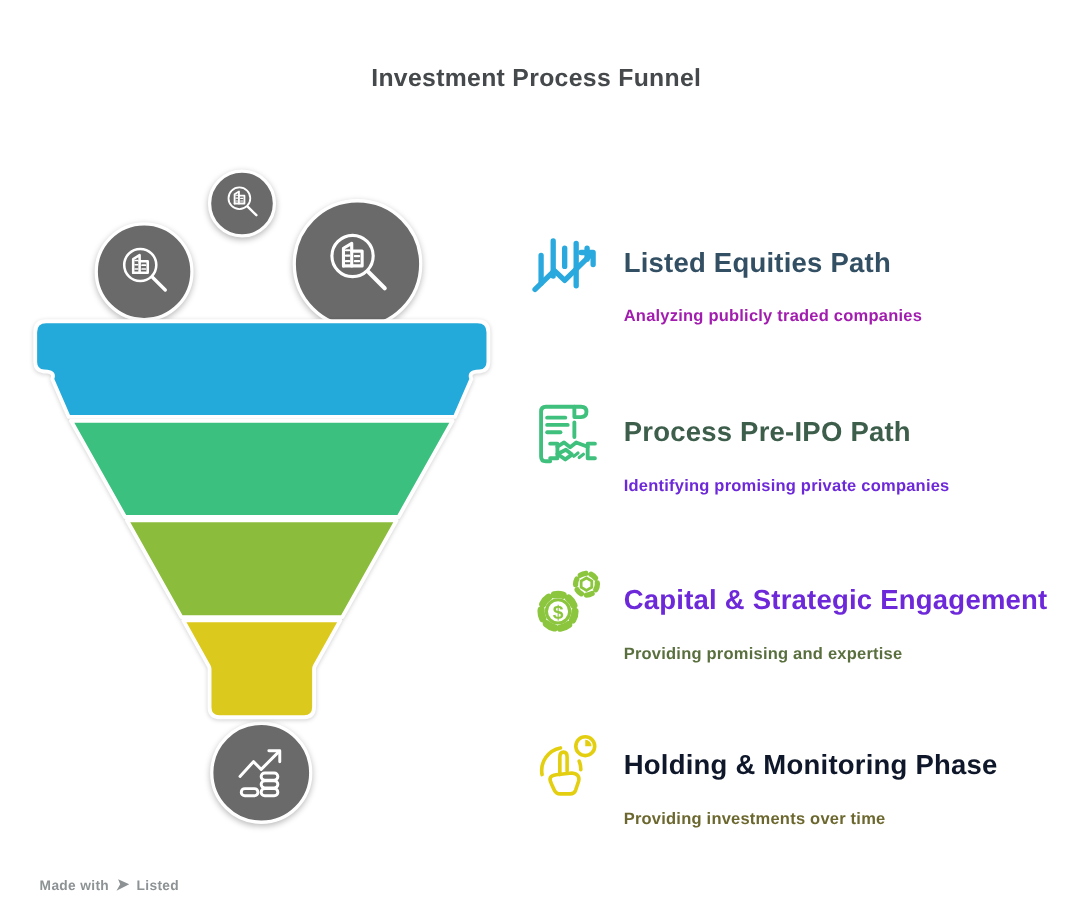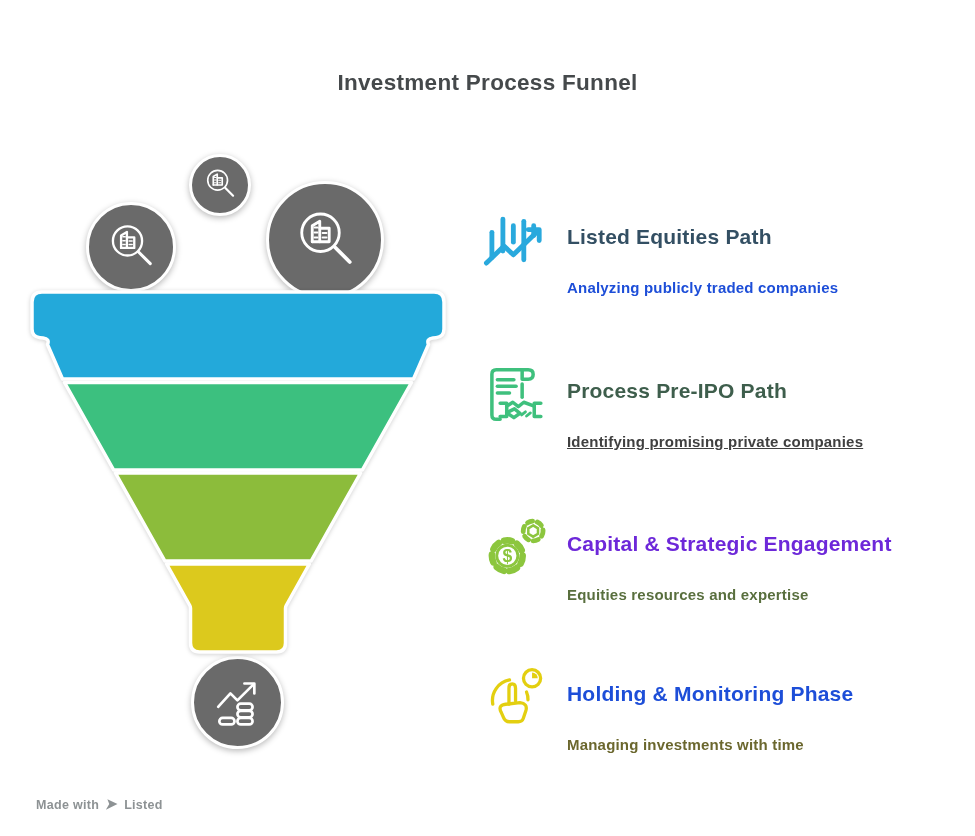--- a/index.html
+++ b/index.html
@@ -3,41 +3,41 @@
 <meta charset="utf-8">
 <title>Investment Process Funnel</title>
 <style>
   html,body { margin:0; padding:0; background:#fff; }
   #canvas {
     position:relative; width:975px; height:836px; background:#ffffff;
     font-family:"Liberation Sans", sans-serif; overflow:hidden;
   }
   .page-title {
     position:absolute; left:0; right:0; top:58px; text-align:center;
-    font-size:22.5px; font-weight:700; color:#45494b; letter-spacing:.3px;margin-top:12px;
+    font-size:22.5px; font-weight:700; color:#45494b; letter-spacing:.3px;
   }
   
   .funnel-svg { position:absolute; left:28px; top:285px; z-index:2;
     filter:drop-shadow(0 1px 2px rgba(0,0,0,.18)); }
   
   .bubble {
     position:absolute; border-radius:50%; background:#6a6a6a;
     border:3px solid #ffffff; box-shadow:0 2px 6px rgba(0,0,0,.28);
     display:flex; align-items:center; justify-content:center; z-index:1;
   }
   .bubble-small  { left:189px; top:154px; width:56px;  height:56px; }
   .bubble-medium { left:86px;  top:202px; width:84px;  height:84px; }
   .bubble-large  { left:266px; top:181px; width:112px; height:112px; }
   .bubble-bottom { left:191px; top:656px; width:87px;  height:87px; }
   
   .item { position:absolute; left:482px; width:480px; height:145px; }
   .item-icon { position:absolute; left:0; top:2px; width:66px; height:70px; }
   .item-title {
     position:absolute; left:85px; top:22px; white-space:nowrap;
-    font-size:21px; font-weight:700; letter-spacing:.2px;
+    font-size:25px; font-weight:700; letter-spacing:.2px;
   }
   .item-desc {
     position:absolute; left:85px; top:76px; white-space:nowrap;
     font-size:15px; font-weight:600; letter-spacing:.2px;
   }
   
   .watermark {
     position:absolute; left:36px; top:797px; display:flex; align-items:center;
     gap:5px; color:#8d9294; font-size:12.5px; font-weight:600; letter-spacing:.3px;
   }
@@ -111,70 +111,70 @@
         <line x1="9" y1="23" x2="9" y2="46"></line>
         <line x1="19" y1="11" x2="19" y2="40"></line>
         <line x1="28.5" y1="17" x2="28.5" y2="32"></line>
         <line x1="38" y1="13" x2="38" y2="48"></line>
         <line x1="47" y1="17" x2="47" y2="26"></line>
         <path d="M4 51 L20 35.5 L28.5 43.5 L51 21.5"></path>
         <path d="M42 20.5 H52 V30.5"></path>
       </svg>
     </span>
     <div class="item-title" style="color: rgb(51, 79, 99);">Listed Equities Path</div>
-    <div class="item-desc" style="color: #1d4ed8;">Analyzing publicly traded companies</div>
+    <div class="item-desc" style="color: #a21caf;">Analyzing publicly traded companies</div>
   </div>
 
   <div class="item" style="top:357px">
     <span class="item-icon" style="color: rgb(63, 192, 125);">
       <svg width="66" height="70" viewBox="0 0 60 60" fill="none" stroke="currentColor" stroke-width="3.2" stroke-linecap="round" stroke-linejoin="round">
         <path d="M36.5 8 H13 Q9 8 9 12 V49 Q9 53 13 53 H16.5"></path>
         <path d="M36.5 16.5 V8 H42 Q46.5 8 46.5 12.2 Q46.5 16.5 42 16.5 Z"></path>
         <line x1="14" y1="17" x2="29" y2="17"></line>
         <line x1="14" y1="23" x2="31" y2="23"></line>
         <line x1="14" y1="29" x2="25" y2="29"></line>
         <line x1="36.5" y1="21" x2="36.5" y2="33"></line>
         <path d="M16.5 38.5 H22.5 V50.5 H16.5"></path>
         <path d="M53.5 38.5 H47.5 V50.5 H53.5"></path>
         <path d="M22.5 41 L28 37.5 L33 41.5 L38 37.5 L47.5 41"></path>
         <path d="M22.5 47 L29 51.5 L34.5 47.5 L29.5 43.5 Z"></path>
         <path d="M36 49 L39.5 46.2 M40.5 50 L44 47.2" stroke-width="2.6"></path>
       </svg>
     </span>
     <div class="item-title" style="color: rgb(62, 94, 76);">Process Pre-IPO Path</div>
-    <div class="item-desc" style="color: #404040; text-decoration: underline;">Identifying promising private companies</div>
+    <div class="item-desc" style="color: #6d28d9;">Identifying promising private companies</div>
   </div>
 
   <div class="item" style="top:510px">
     <span class="item-icon" style="color: rgb(140, 198, 62);">
       <svg width="66" height="70" viewBox="0 0 60 60" fill="none" stroke="currentColor" stroke-linecap="round">
         <circle cx="23" cy="38" r="14" stroke-width="6" stroke-dasharray="7.3 5.2"></circle>
         <circle cx="23" cy="38" r="9.6" stroke-width="2.6"></circle>
         <text x="23" y="44" font-size="16" font-weight="bold" text-anchor="middle" fill="currentColor" stroke="none">$</text>
         <circle cx="46.5" cy="15.5" r="9" stroke-width="4.4" stroke-dasharray="4.8 4.4"></circle>
         <polygon points="46.5,10.4 50.9,13 50.9,18 46.5,20.6 42.1,18 42.1,13" stroke-width="2.3"></polygon>
       </svg>
     </span>
     <div class="item-title" style="color: #6d28d9;">Capital &amp; Strategic Engagement</div>
-    <div class="item-desc" style="color: rgb(89, 111, 62);">Equities resources and expertise</div>
+    <div class="item-desc" style="color: rgb(89, 111, 62);">Providing promising and expertise</div>
   </div>
 
   <div class="item" style="top:660px">
     <span class="item-icon" style="color: rgb(227, 207, 16);">
       <svg width="66" height="70" viewBox="0 0 60 60" fill="none" stroke="currentColor" stroke-width="3" stroke-linecap="round" stroke-linejoin="round">
         <circle cx="45.5" cy="13" r="7.8"></circle>
         <path d="M45.5 13 V7.8 A5.2 5.2 0 0 1 50.7 13 Z" fill="currentColor" stroke="none"></path>
         <path d="M25 14.5 A19 19 0 0 0 9.8 36.5"></path>
         <path d="M40.5 25.5 A16 16 0 0 1 41.8 32.5"></path>
         <path d="M24.5 36.5 V22 Q24.5 18 27.5 18 Q30.5 18 30.5 22 V33.5"></path>
         <path d="M17.5 44 Q14 37.5 21.5 36.6 L34.5 35.2 Q41.5 36 40 42 L37.5 49.5 Q36.4 52.5 33 52.5 H25 Q21 52.5 19.5 48.5 Z"></path>
       </svg>
     </span>
-    <div class="item-title" style="color: #1d4ed8;">Holding &amp; Monitoring Phase</div>
-    <div class="item-desc" style="color: rgb(107, 103, 46);">Managing investments with time</div>
+    <div class="item-title" style="color: #0f172a;">Holding &amp; Monitoring Phase</div>
+    <div class="item-desc" style="color: rgb(107, 103, 46);">Providing investments over time</div>
   </div>
 
   <div class="watermark">
     <span>Made with</span>
     <span style="display:inline-flex">
       <svg width="15" height="15" viewBox="0 0 20 20">
         <path d="M2.5 17 L18 9.2 L4.5 3 L7 9.3 Z" fill="#8d9294"></path>
       </svg>
     </span>
     <span>Listed</span>

